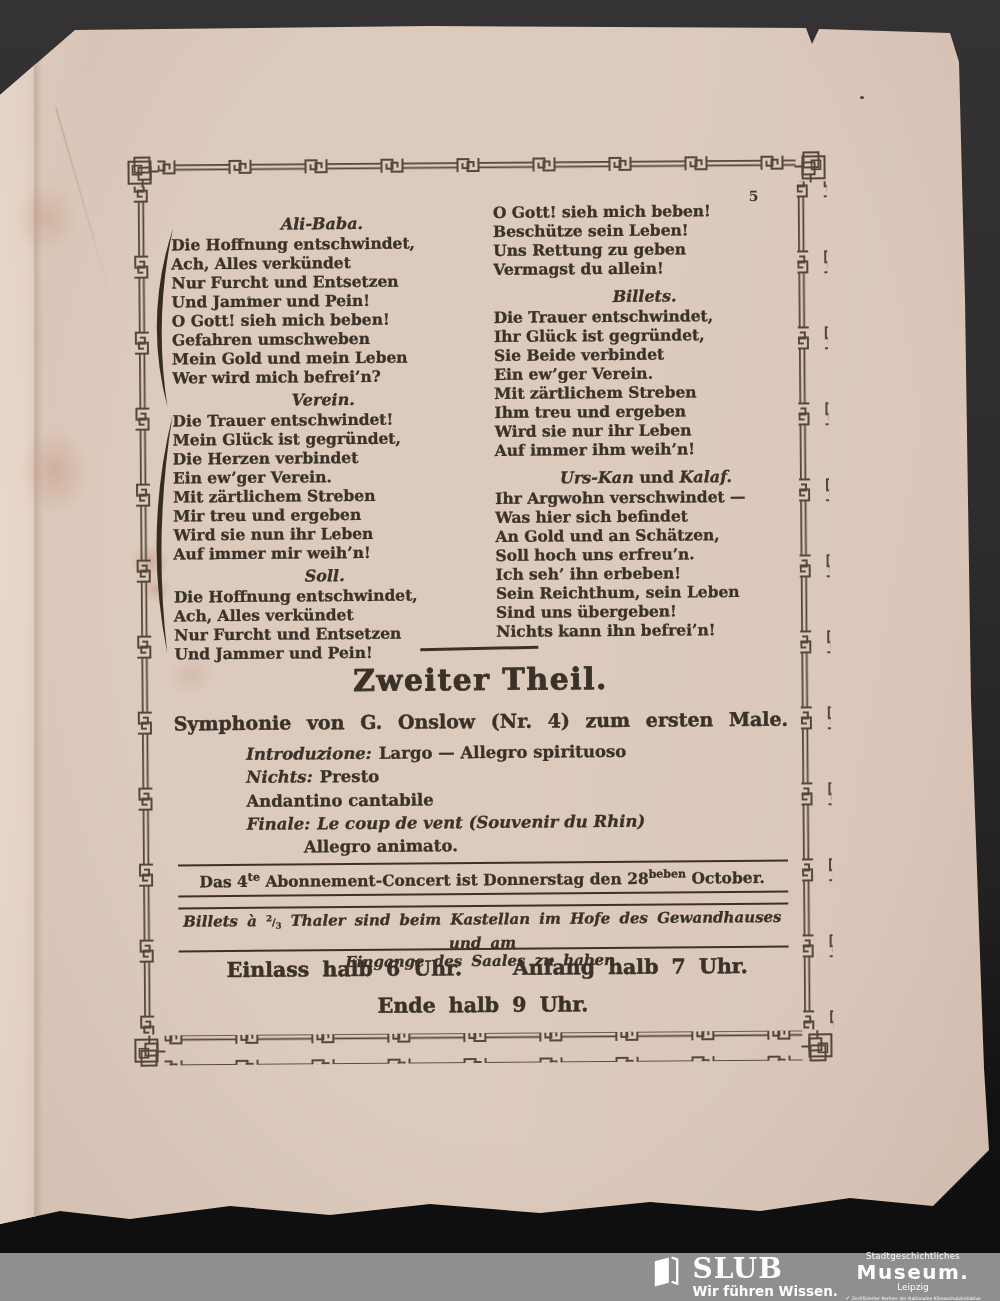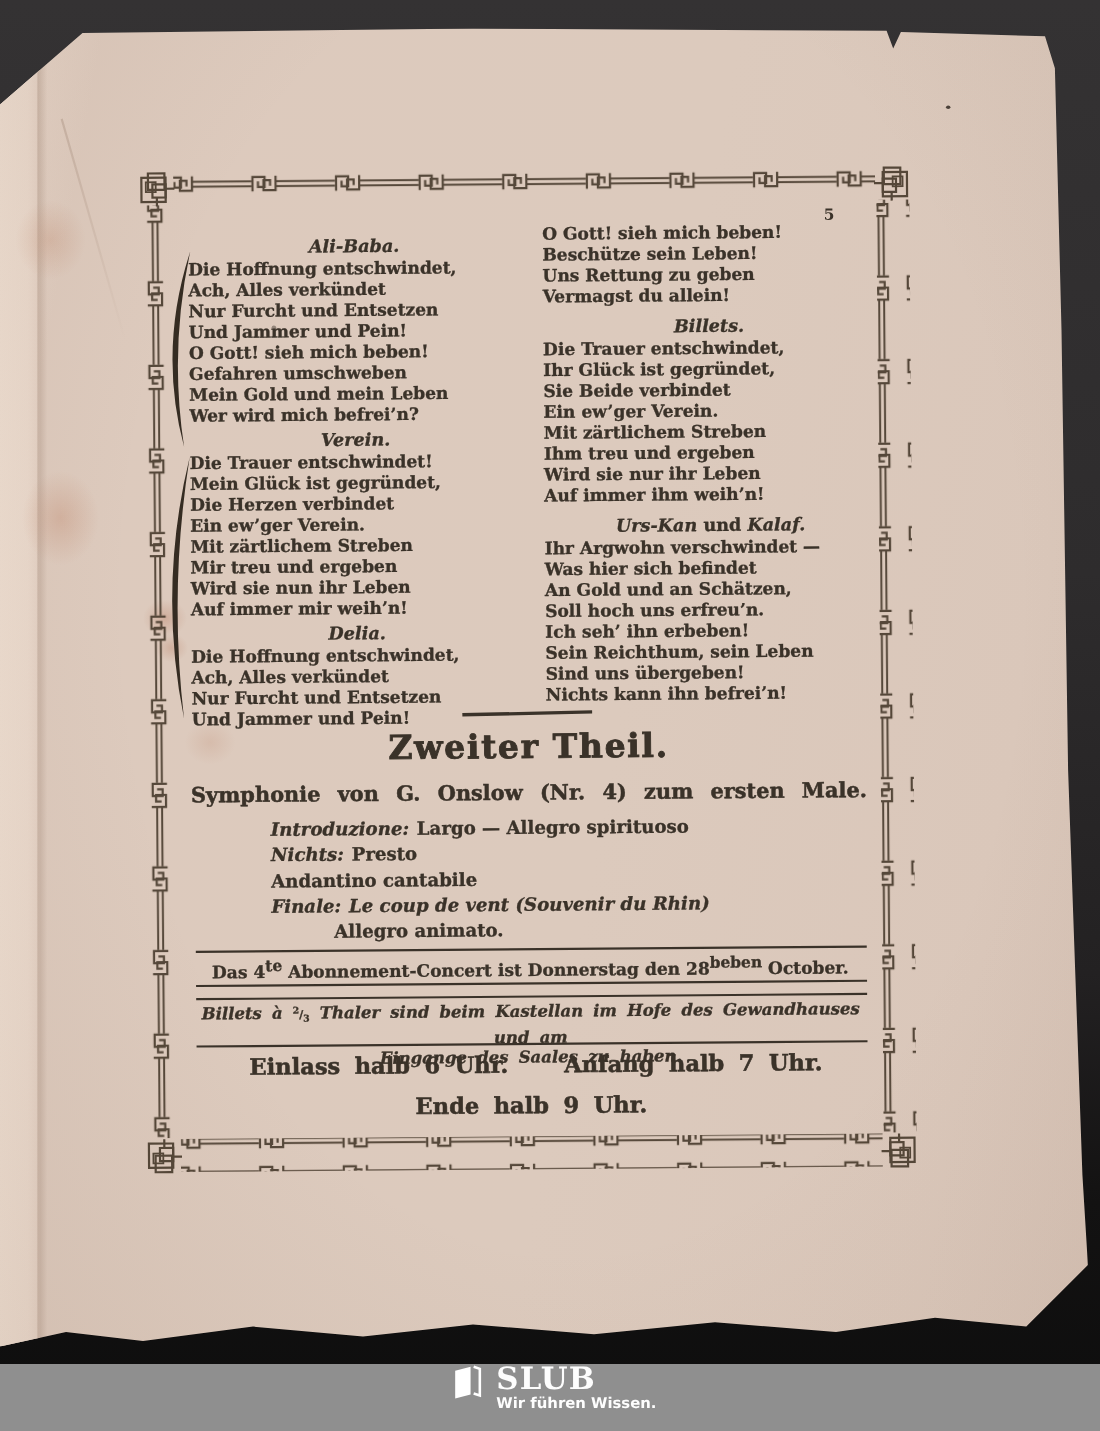--- a/index.html
+++ b/index.html
@@ -43,33 +43,33 @@
   .part-title{position:absolute;left:170px;top:662px;width:620px;margin:0;text-align:center;
     font-size:30px;letter-spacing:1.5px;-webkit-text-stroke:.8px #3a3229;}
   .symphony{position:absolute;left:170px;top:710px;width:620px;text-align:center;
     font-size:19px;word-spacing:9px;-webkit-text-stroke:.45px #3a3229;}
   .movements{position:absolute;left:245px;top:741px;font-size:16.5px;line-height:23.3px;-webkit-text-stroke:.3px #3a3229;}
   .mov-label{font-style:italic;padding-right:7px;}
   .mov-indent{padding-left:57px;}
   .rule{position:absolute;left:176px;width:610px;height:1.7px;background:#3a3229;}
   .r1{top:862px;} .r2{top:893px;} .r3{top:905px;} .r4{top:948px;}
   .notice-abo{position:absolute;left:170px;top:869px;width:620px;text-align:center;font-size:15.5px;-webkit-text-stroke:.3px #3a3229;}
-  .notice-abo sup{font-size:14px;}
+  .notice-abo sup{font-size:11px;}
   .notice-billets{position:absolute;left:170px;top:908px;width:620px;text-align:center;
     font-style:italic;font-size:15px;line-height:18.5px;word-spacing:4px;-webkit-text-stroke:.3px #3a3229;}
   .frac{font-size:10px;font-style:normal;}
   .times-row{position:absolute;left:170px;top:956px;width:620px;box-sizing:border-box;
     display:flex;justify-content:space-between;padding:0 45px 0 54px;
     font-size:20.5px;word-spacing:6px;-webkit-text-stroke:.5px #3a3229;}
   .times-end{position:absolute;left:170px;top:993px;width:620px;text-align:center;
     font-size:20.5px;word-spacing:6px;-webkit-text-stroke:.5px #3a3229;}
   
-  .footer-bar{position:absolute;left:0;bottom:0;width:100%;height:61px;background:#8f8f8f;
-    display:flex;align-items:center;justify-content:space-between;box-sizing:border-box;
-    padding:0 12px 0 20px;font-family:"DejaVu Sans","Liberation Sans",sans-serif;color:#fdfdfd;flex-direction:column;}
+  .footer-bar{position:absolute;left:0;bottom:0;width:100%;height:48px;background:#8f8f8f;
+    display:flex;align-items:center;justify-content:flex-end;box-sizing:border-box;
+    padding:0 12px 0 20px;font-family:"DejaVu Sans","Liberation Sans",sans-serif;color:#fdfdfd;}
   .slub{display:flex;align-items:flex-start;gap:12px;}
   .slub-name{font-family:"DejaVu Serif","Liberation Serif",serif;font-weight:bold;font-size:28px;line-height:27px;letter-spacing:1px;}
   .slub-tag{font-weight:bold;font-size:13.5px;margin-top:1px;}
   .museum{width:150px;text-align:center;line-height:1.05;}
   .m1{font-size:8.5px;letter-spacing:.3px;}
   .m2{font-size:20px;font-weight:bold;letter-spacing:1.5px;margin:1px 0 0;}
   .m3{font-size:9px;}
   .m4{font-size:4.5px;white-space:nowrap;margin-top:2px;}
   .check{font-size:6px;}
 </style>
@@ -162,21 +162,21 @@
             <div class="verse-line">Die Trauer entschwindet!</div>
             <div class="verse-line">Mein Glück ist gegründet,</div>
             <div class="verse-line">Die Herzen verbindet</div>
             <div class="verse-line">Ein ew’ger Verein.</div>
             <div class="verse-line">Mit zärtlichem Streben</div>
             <div class="verse-line">Mir treu und ergeben</div>
             <div class="verse-line">Wird sie nun ihr Leben</div>
             <div class="verse-line">Auf immer mir weih’n!</div>
           </div>
           <div class="stanza">
-            <div class="stanza-heading"><span class="it">Delia.</span></div>
+            <div class="stanza-heading"><span class="it">Soll.</span></div>
             <div class="verse-line">Die Hoffnung entschwindet,</div>
             <div class="verse-line">Ach, Alles verkündet</div>
             <div class="verse-line">Nur Furcht und Entsetzen</div>
             <div class="verse-line">Und Jammer und Pein!</div>
           </div>
         </div>
       <div class="col col-right" id="col-right">
           <div class="stanza">
             <div class="verse-line">O Gott! sieh mich beben!</div>
             <div class="verse-line">Beschütze sein Leben!</div>
@@ -246,14 +246,20 @@
     <div class="slub">
       <svg width="28" height="33" viewBox="0 0 30 34">
         <path d="M3,6 L18,2 L18,29 L3,33 Z" fill="#fff"></path>
         <path d="M21,2 L27,4 L27,30 L21,28" fill="none" stroke="#fff" stroke-width="2.5"></path>
       </svg>
       <div>
         <div class="slub-name">SLUB</div>
         <div class="slub-tag">Wir führen Wissen.</div>
       </div>
     </div>
+    <div class="museum">
+      <div class="m1">Stadtgeschichtliches</div>
+      <div class="m2">Museum.</div>
+      <div class="m3">Leipzig</div>
+      <div class="m4"><span class="check">✓</span> <span>Zertifizierter Partner der Nationalen Klimaschutzinitiative</span></div>
+    </div>
   </div>
 </div>
 
 </body></html>

